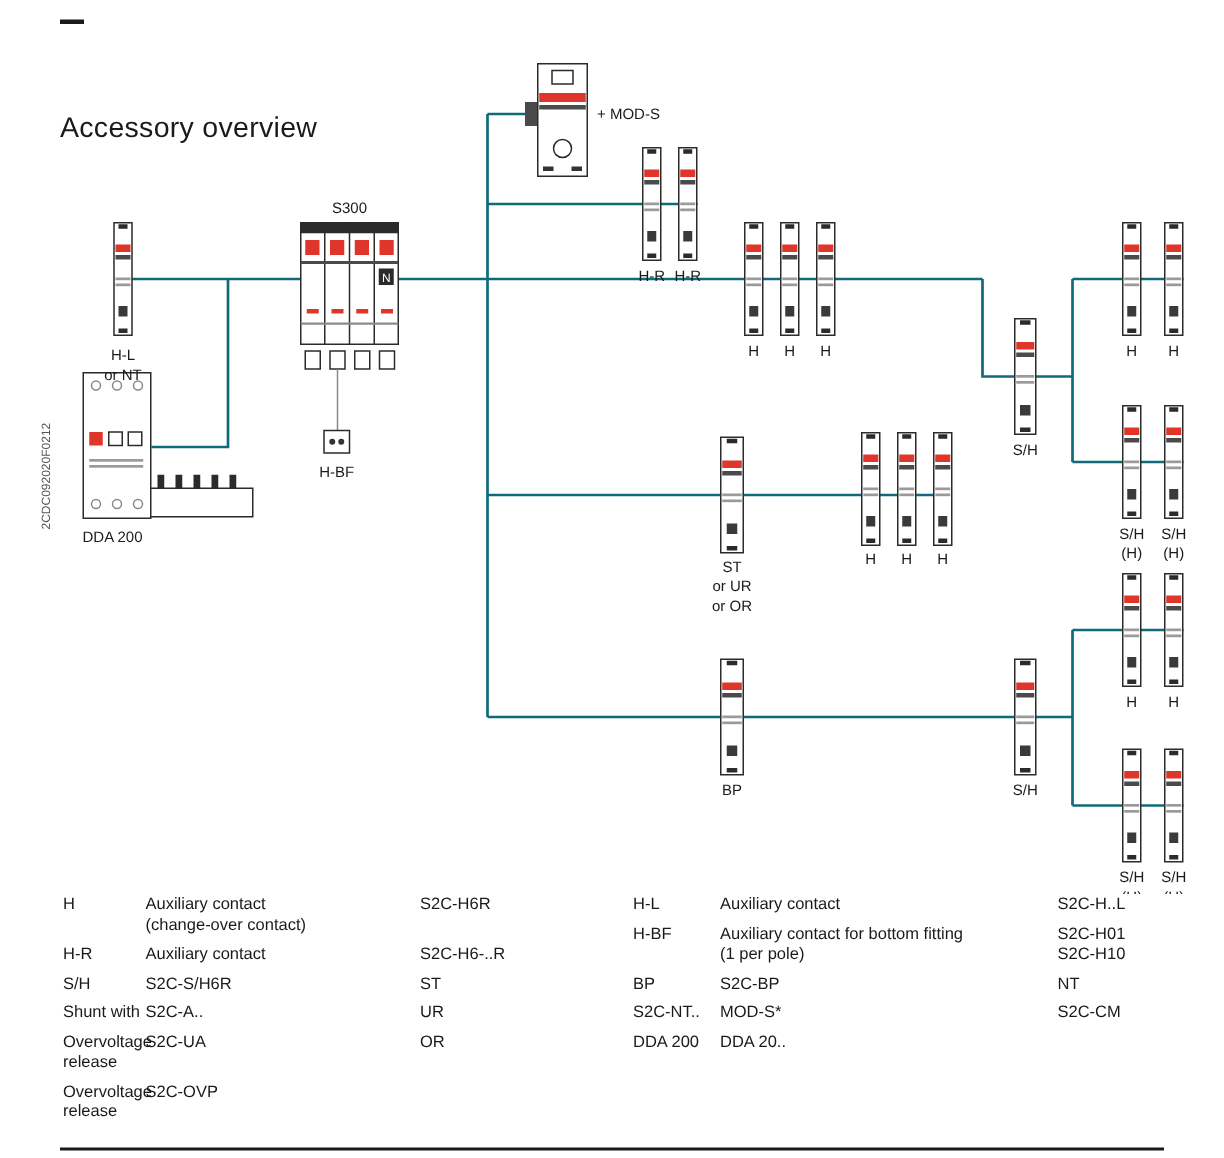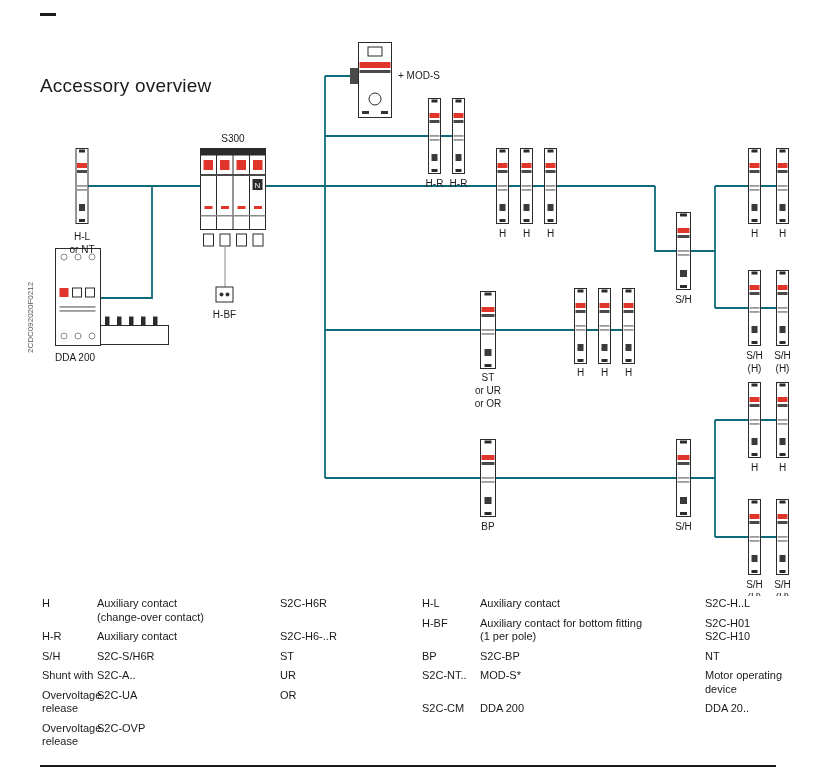--- a/index.html
+++ b/index.html
@@ -257,21 +257,20 @@
     <div class="cell">S2C-H01
 S2C-H10</div>
 
     <div class="cell">BP</div>
     <div class="cell">S2C-BP</div>
 
     <div class="cell">NT</div>
     <div class="cell">S2C-NT..</div>
 
     <div class="cell">MOD-S*</div>
-    <div class="cell">Motor operating device</div>
     <div class="cell">S2C-CM</div>
 
     <div class="cell">DDA 200</div>
     <div class="cell">DDA 20..</div>
   </div>
 </div>
 
 <div class="abs" id="bottom-rule"></div>
 
 </body></html>

